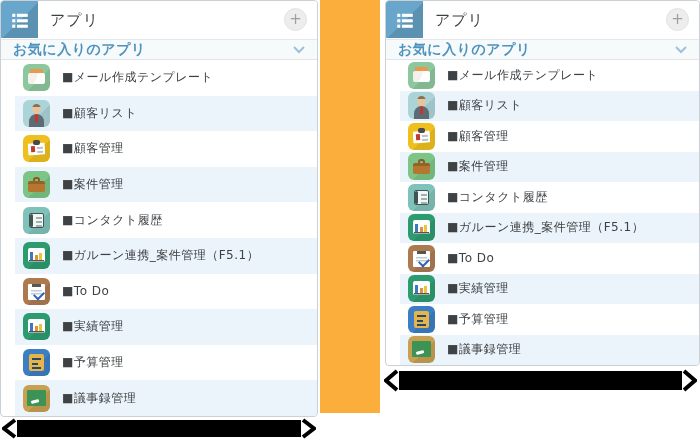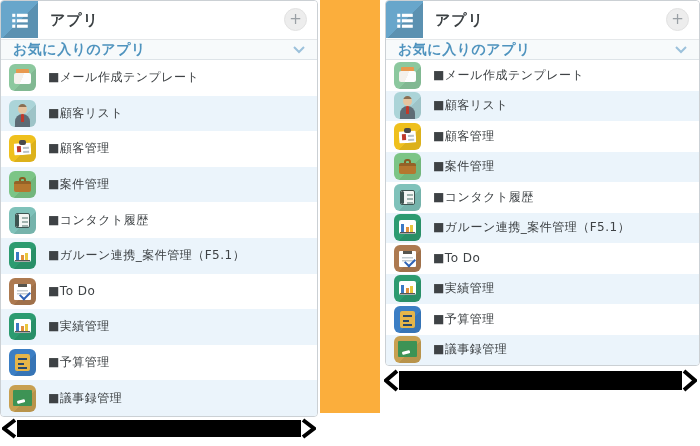--- a/index.html
+++ b/index.html
@@ -18,35 +18,35 @@
   .panel-header{
     position:relative;height:38px;background:#fff;border-bottom:1px solid #e5e8ea;
     display:flex;align-items:center;
   }
   .app-menu-icon{
     position:absolute;left:0;top:0;width:37px;height:37px;background:#68a6cb;
     background-image:linear-gradient(135deg,rgba(0,0,0,0) 52%,rgba(0,0,0,.13) 52%);
     display:flex;align-items:center;justify-content:center;
   }
   .panel-title{
-    margin-left:49px;font-size:15px;font-weight:700;color:#3b4043;letter-spacing:1px;
+    margin-left:49px;font-size:15px;font-weight:400;color:#3b4043;letter-spacing:1px;
   }
   .add-button{
     position:absolute;right:10px;top:7px;width:23px;height:23px;border-radius:50%;
     background:#ededed;border:1px solid #e2e2e2;box-sizing:border-box;
     display:flex;align-items:center;justify-content:center;
     font-size:15px;color:#9aa0a5;line-height:1;cursor:pointer;
   }
   .favorites-bar{
     height:19px;background:#f7fafb;border-bottom:1px solid #dee4e8;
     display:flex;align-items:center;justify-content:space-between;padding:0 12px;
   }
   .favorites-label{font-size:14px;font-weight:700;color:#4e93be;letter-spacing:.5px;}
   
-  .app-row{display:flex;align-items:center;padding-left:8px;background:#fff;}
+  .app-row{display:flex;align-items:center;padding-left:8px;background:#fff;margin-left:14px;}
   .panel-left .app-row{height:35.6px;}
   .panel-right .app-row{height:30.5px;}
   .app-row.alt{background:#ebf4fb;}
   .app-label{font-size:12px;color:#3e4245;letter-spacing:.5px;white-space:nowrap;}
   
   .app-icon{
     width:27px;height:27px;border-radius:6px;position:relative;flex:0 0 auto;
     margin-right:12px;overflow:hidden;
   }
   .app-icon::before,.app-icon::after{content:"";position:absolute;}

